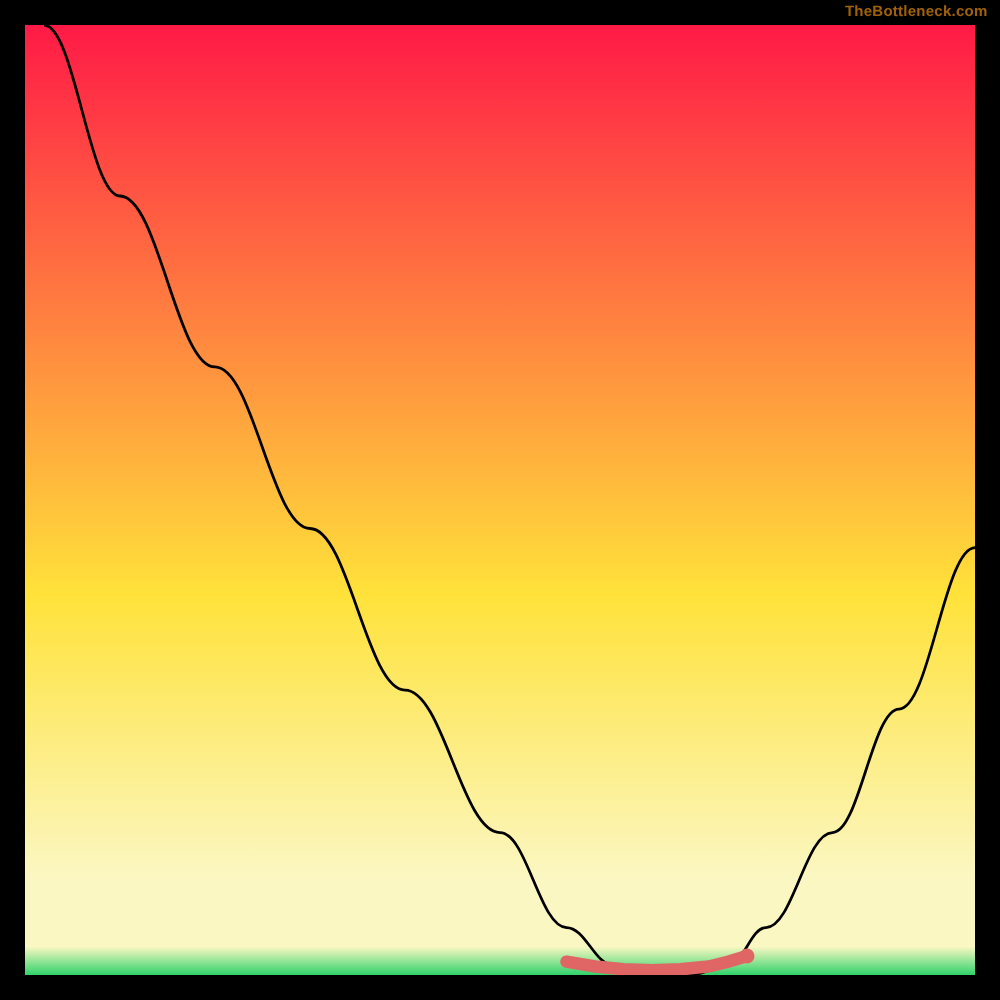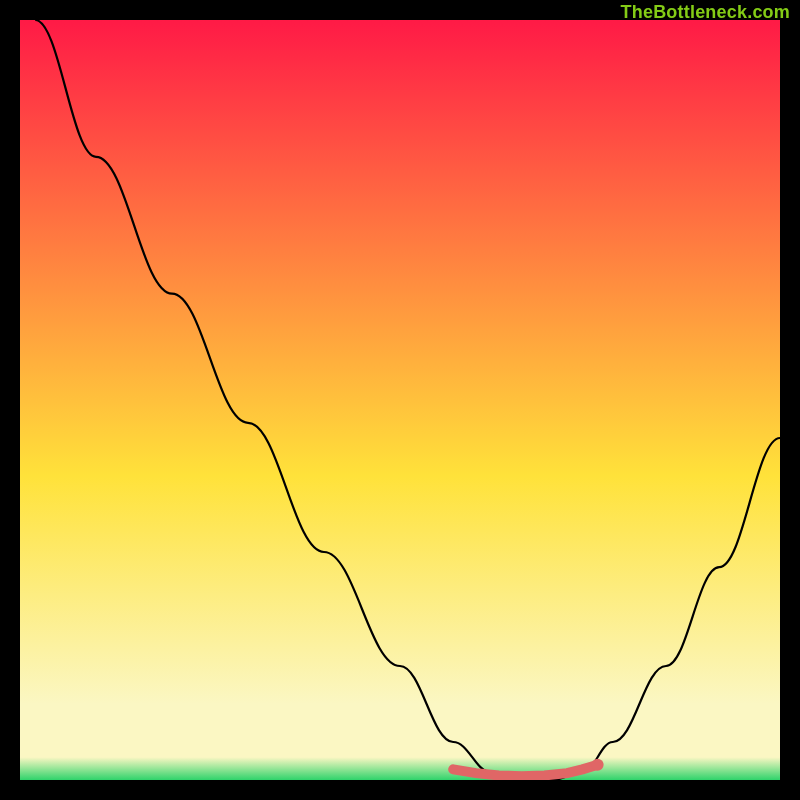--- a/index.html
+++ b/index.html
@@ -36,23 +36,23 @@
   svg {
     position: absolute;
     left: 0;
     top: 0;
   }
   .attr {
     position: absolute;
     top: 2px;
     right: 10px;
     font-family: Arial, Helvetica, sans-serif;
-    font-size: 18px;
+    font-size: 12px;
     font-weight: bold;
-    color: #84cc16;
+    color: #a16207;
     letter-spacing: 0.2px;
   }
 </style>
 </head>
 <body>
 
 <div class="frame">
 
   <div class="plot">
 

